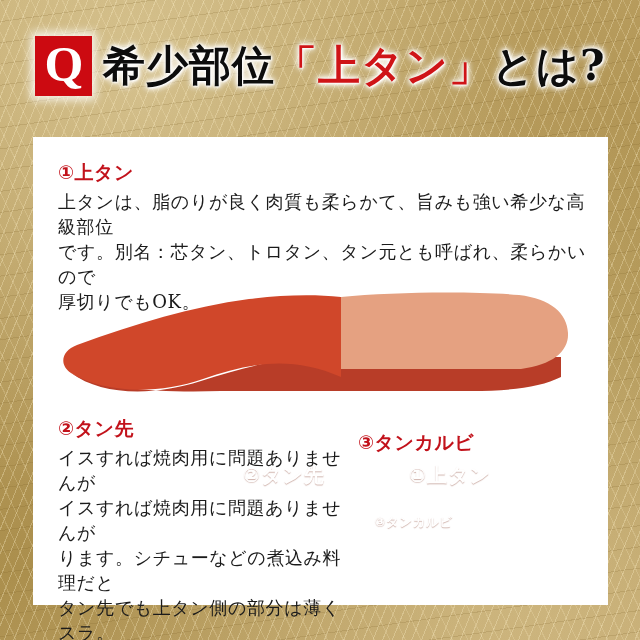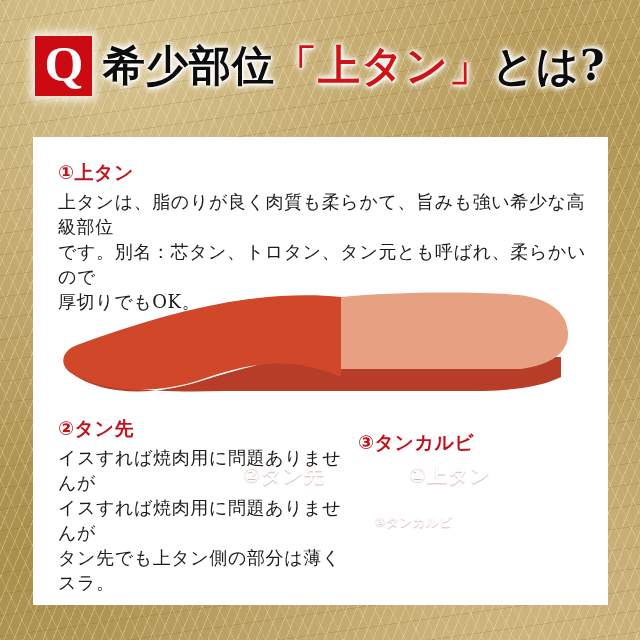--- a/index.html
+++ b/index.html
@@ -116,19 +116,20 @@
       </svg>
       <div class="dlabel" id="lab-tansaki">②タン先</div>
       <div class="dlabel" id="lab-uwatan">①上タン</div>
       <div class="dlabel" id="lab-tankarubi">③タンカルビ</div>
     </div>
 
     <div class="sec-head" id="s2-head">②タン先</div>
     <div class="body-txt" id="s2-body">
       <span class="nowrapline">イスすれば焼肉用に問題ありませんが</span>
       <span class="nowrapline">イスすれば焼肉用に問題ありませんが</span>
+      <span class="nowrapline">ります。シチューなどの煮込み料理だと</span>
       <span class="nowrapline">タン先でも上タン側の部分は薄くスラ。</span>
     </div>
 
     <div class="sec-head" id="s3-head">③タンカルビ</div>
 
   </div>
 </div>
 
 </body></html>

